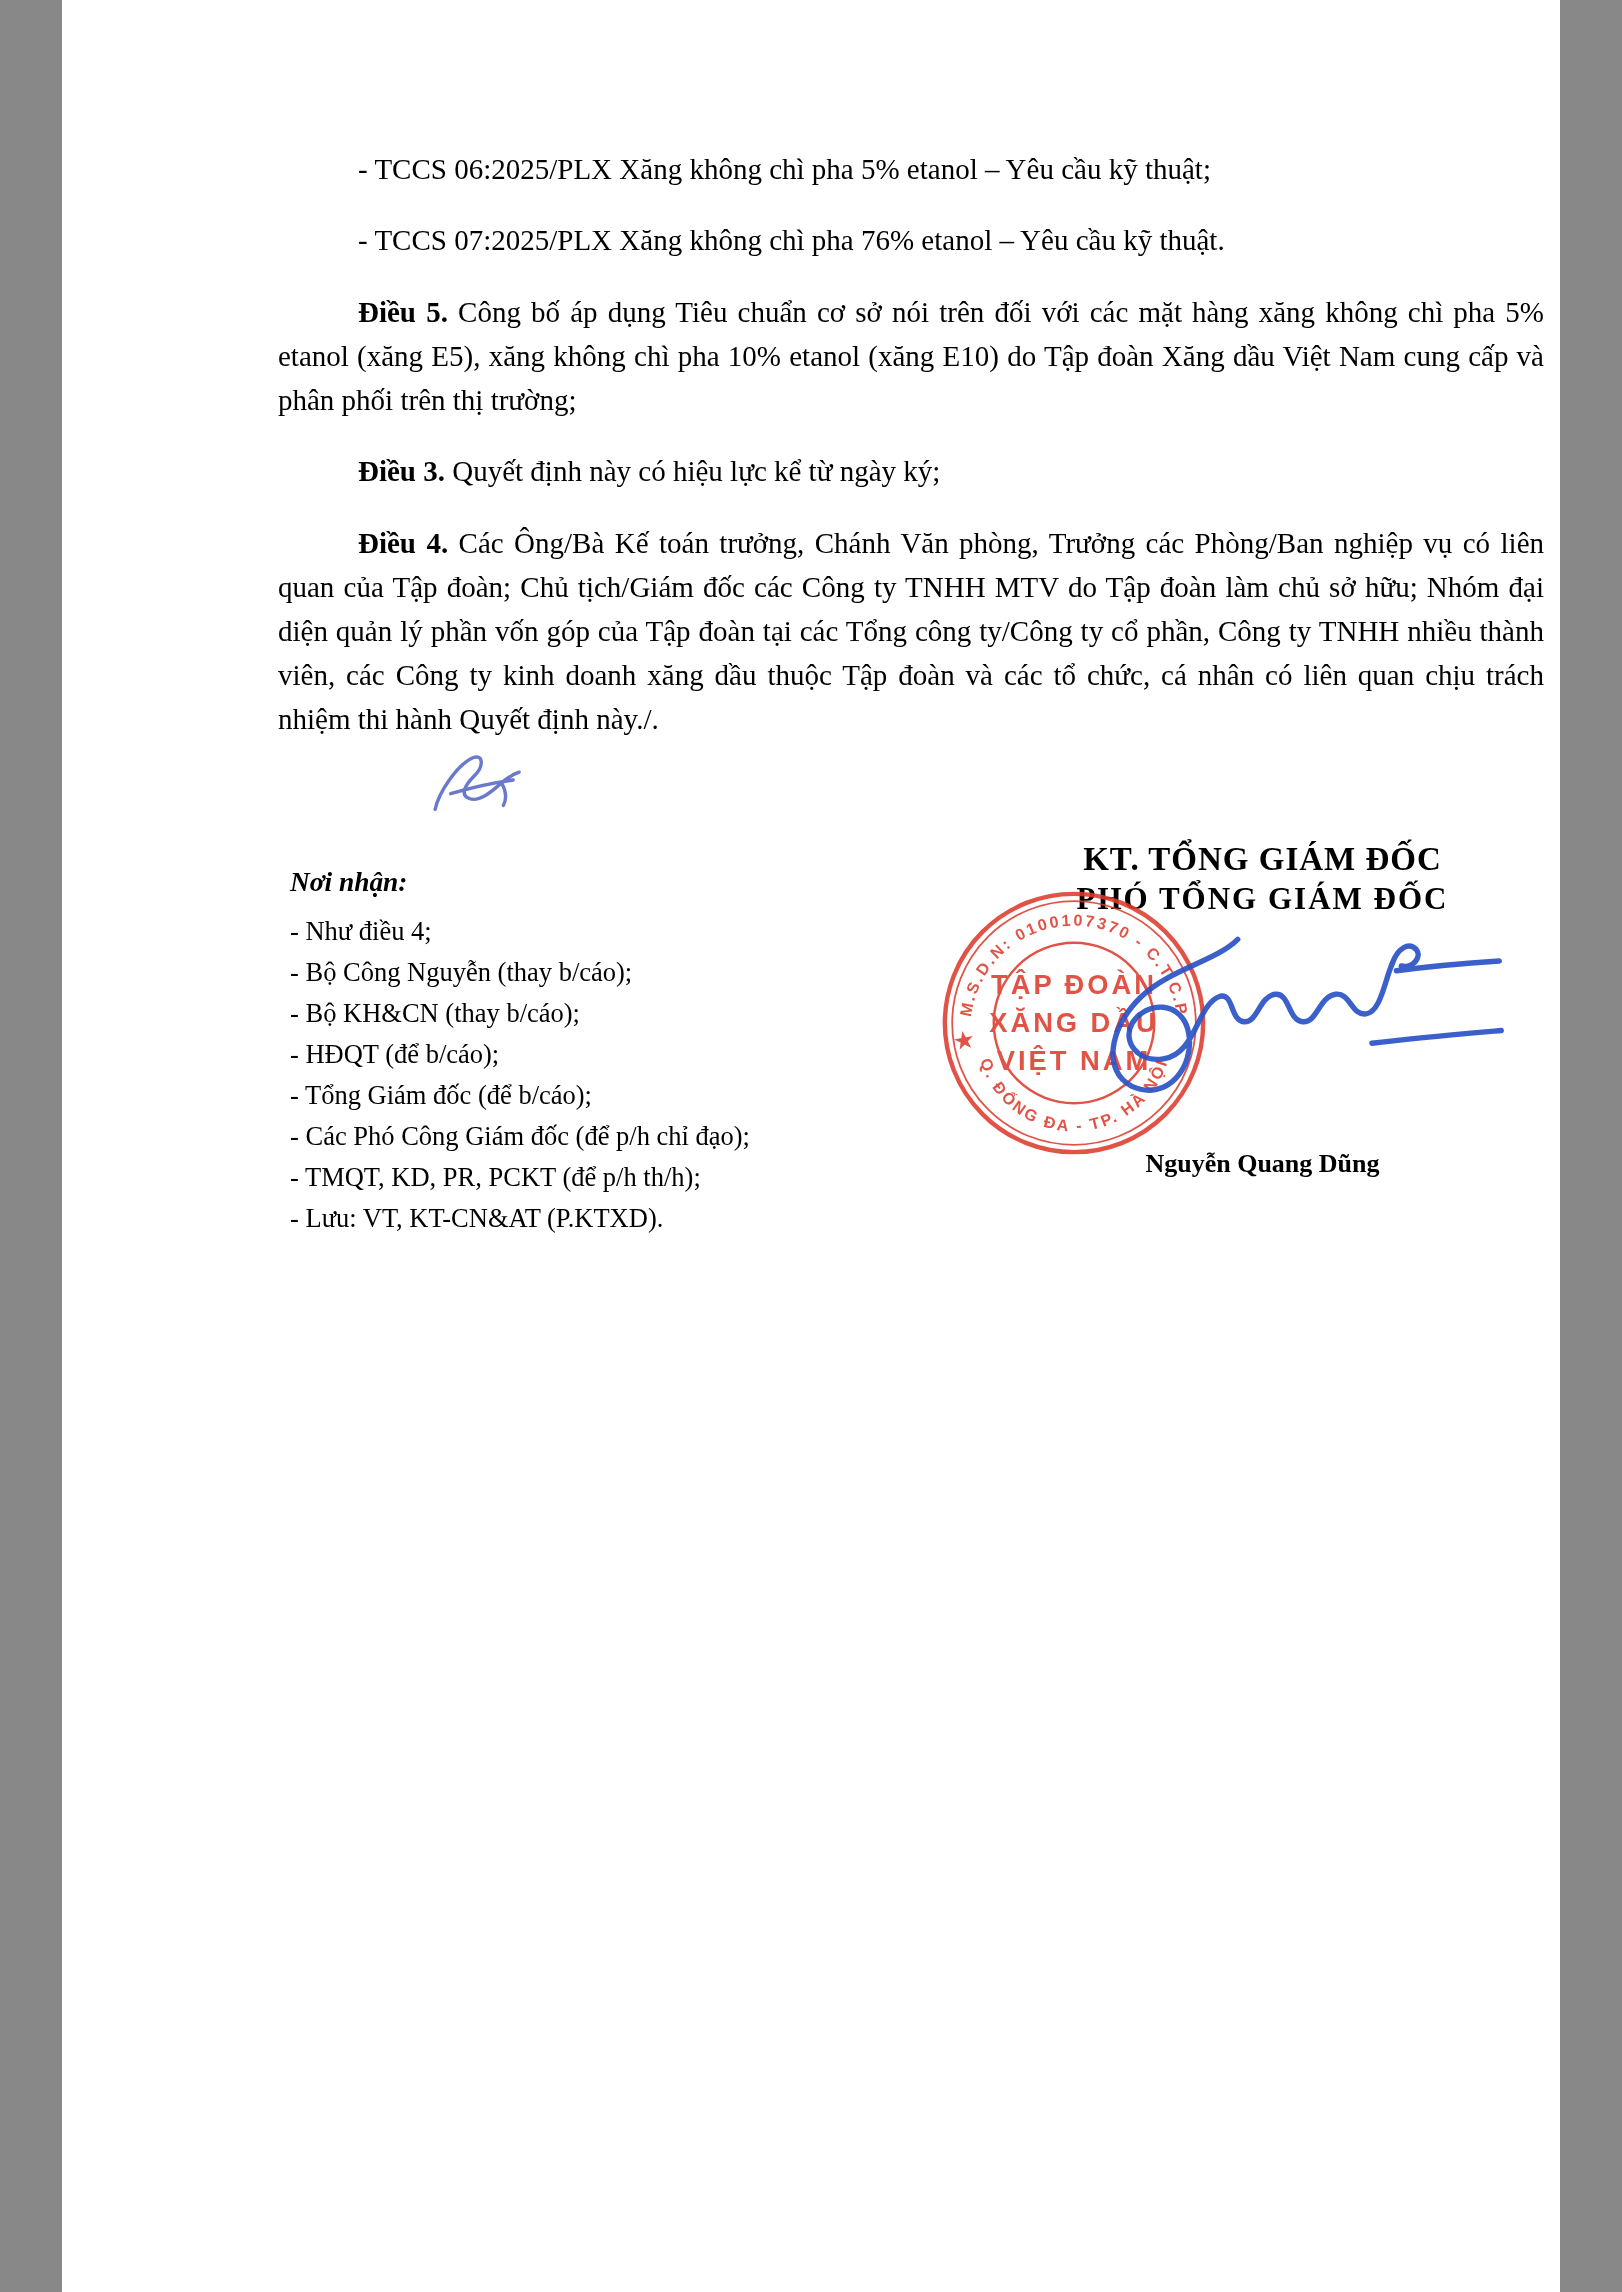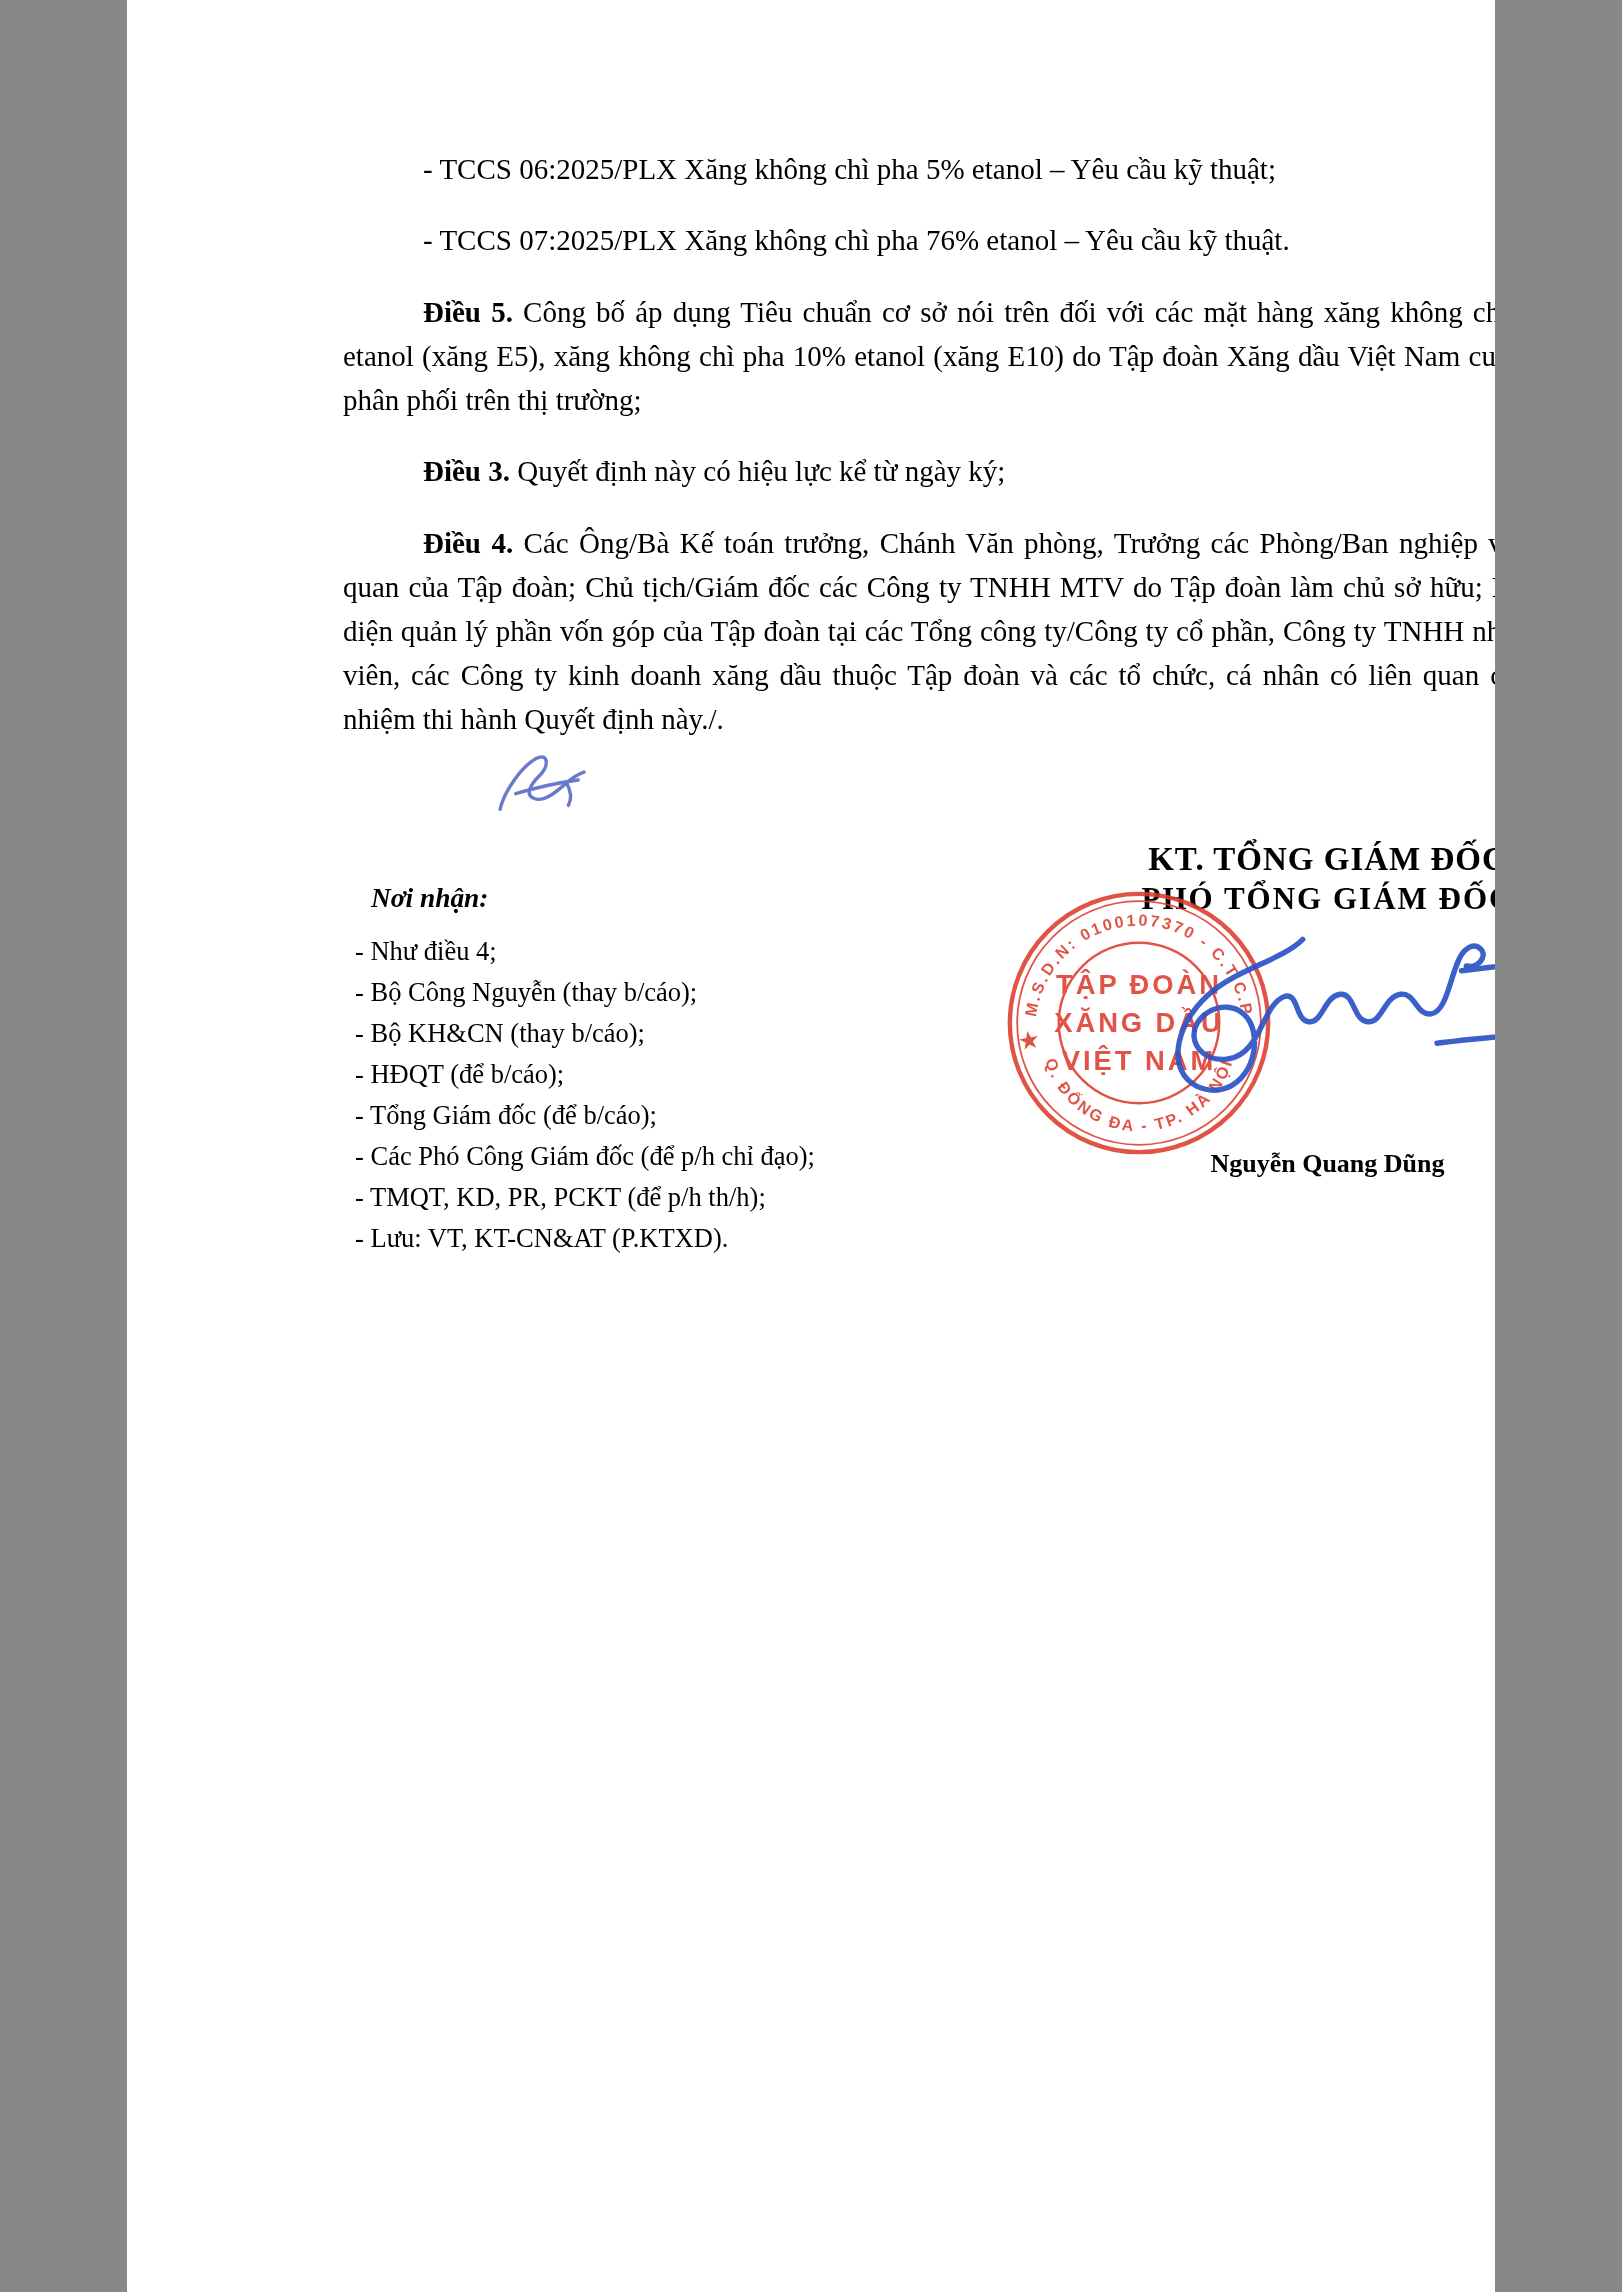--- a/index.html
+++ b/index.html
@@ -1,18 +1,18 @@
 <!DOCTYPE html>
 <html><head>
 <meta charset="utf-8">
 <style>
   html,body { margin:0; padding:0; background:#888; }
   .page {
     position:relative;
-    width:1368px; height:2293px;
+    width:1498px; height:2293px;
     margin:0 auto;
     background:#ffffff;
     font-family:"Liberation Serif", serif;
     color:#000;
     overflow:hidden;
   }
   
   .content {
     position:absolute; left:216px; top:147px; width:1266px;
   }
@@ -25,21 +25,21 @@
   }
   .content p + p { margin-top:27.4px; }
   .content b.lead { font-weight:bold; }
 
   
   .recipients {
     position:absolute; left:228px; top:866px; width:549px;
   }
   .recipients-heading {
     font-size:27.4px; font-weight:bold; font-style:italic;
-    line-height:33px; margin:16px;
+    line-height:33px; margin:0;
   }
   .recipients ul { list-style:none; margin:11.8px 0 0 0; padding:0; }
   .recipients li { font-size:26.5px; line-height:41px; }
 
   
   .sig-block {
     position:absolute; left:936px; top:841px; width:529px;
     text-align:center;
   }
   .sig-title1 { font-size:33px; font-weight:bold; line-height:37px; letter-spacing:1px; }

